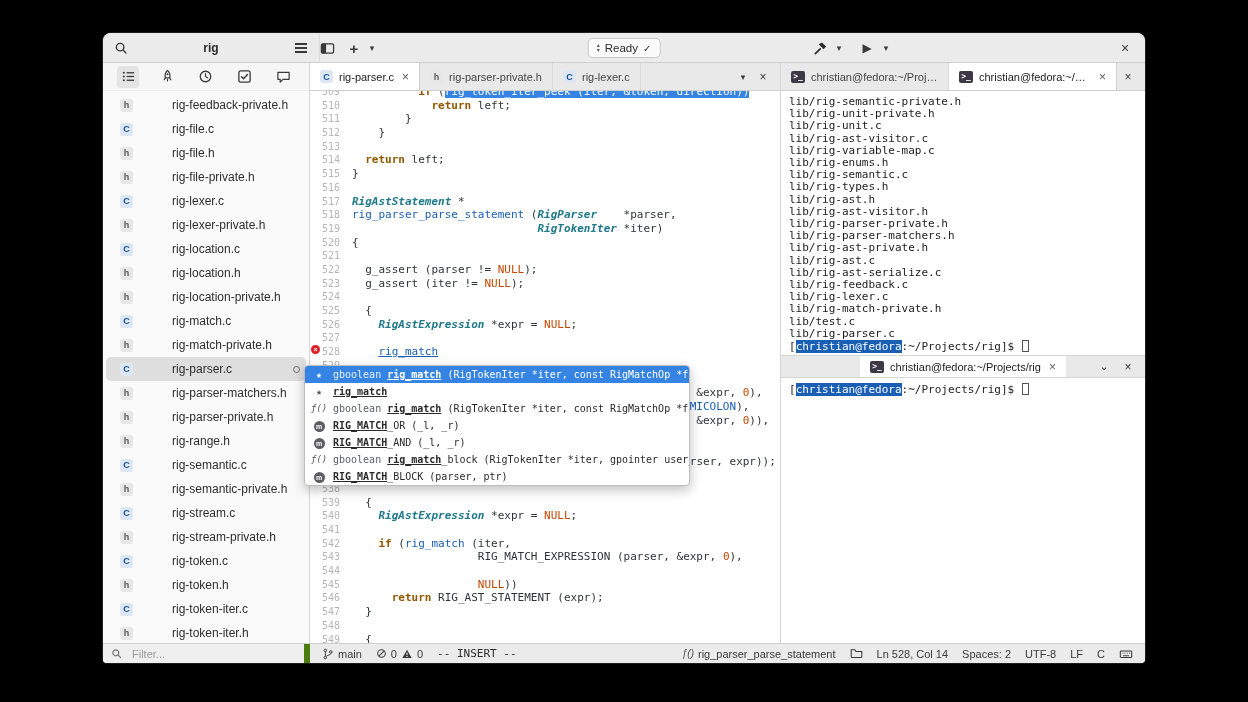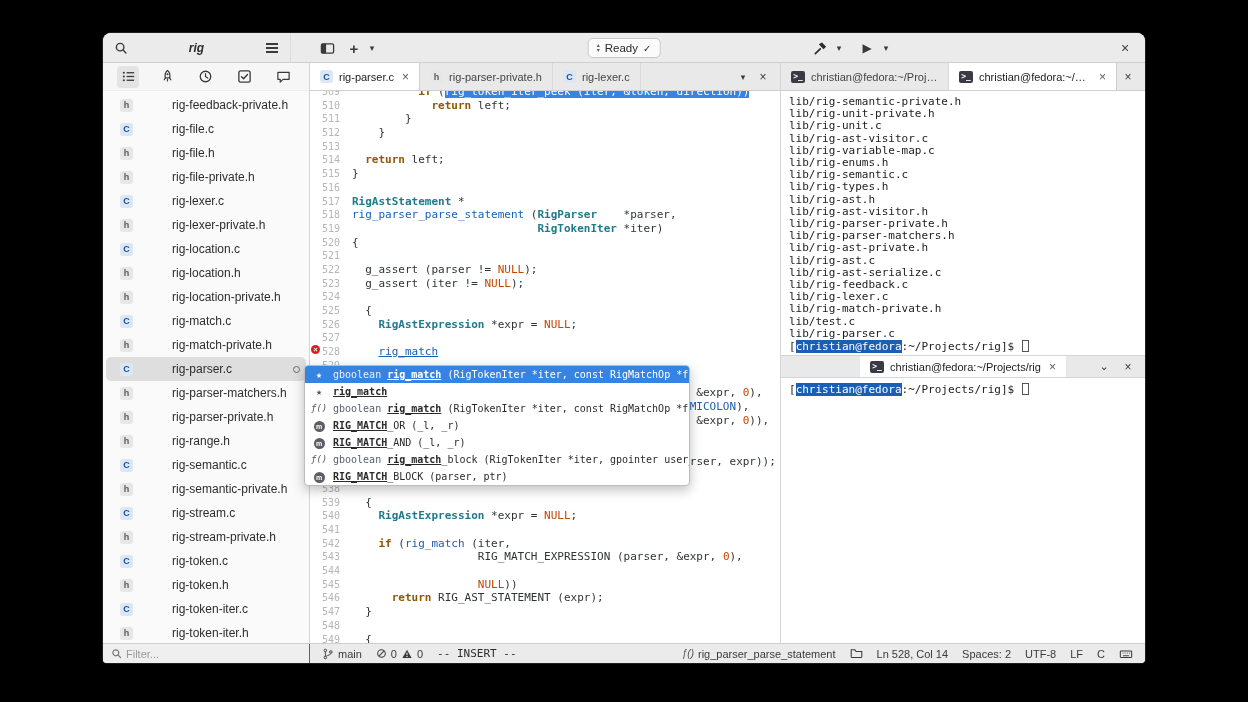--- a/index.html
+++ b/index.html
@@ -4,22 +4,22 @@
 <style>
   * { margin:0; padding:0; box-sizing:border-box; }
   html,body { width:1248px; height:702px; background:#000; font-family:"Liberation Sans","DejaVu Sans",sans-serif; }
   .stage { position:relative; width:1248px; height:702px; background:#000; overflow:hidden; }
   .window { position:absolute; left:103px; top:33px; width:1042px; height:630px; background:#fff;
             border-radius:8px 8px 4px 4px; overflow:hidden; box-shadow:0 0 0 1px rgba(255,255,255,.12), 0 8px 30px rgba(0,0,0,.8);
             display:flex; flex-direction:column; }
 
   
   .headerbar { position:relative; height:30px; background:#ebebeb; border-bottom:1px solid #cfcfcf; flex:0 0 30px; }
-  .hb-left { position:absolute; left:0; top:0; bottom:0; width:188px; border-right:1px solid #dcdcdc;
-             display:flex; align-items:center; padding:0 7px; gap:4px;font-style:italic; }
+  .hb-left { position:absolute; left:0; top:0; bottom:0; width:217px; border-right:1px solid #dcdcdc;
+             display:flex; align-items:center; padding:0 7px; gap:4px; }
   .hb-title { flex:1; text-align:center; font-weight:bold; font-size:12px; color:#2b2b2b; }
   .icon-btn { border:0; background:transparent; width:22px; height:22px; display:inline-flex; align-items:center;
               justify-content:center; border-radius:4px; color:#3a3a3a; font-size:12px; cursor:default; }
   .burger { display:block; width:12px; height:2px; background:#3a3a3a; box-shadow:0 4px 0 #3a3a3a, 0 -4px 0 #3a3a3a; }
   .hb-toggle { position:absolute; left:213px; top:4px; }
   .hb-new { position:absolute; left:240px; top:4px; display:flex; }
   .plus { font-size:15px; font-weight:bold; }
   .chev { font-size:9px; width:14px; }
   .omnibar { position:absolute; left:50%; top:5px; transform:translateX(-50%); height:20px; min-width:72px;
              background:#fbfbfb; border:1px solid #c8c8c8; border-radius:5px; display:flex; align-items:center;
@@ -66,21 +66,21 @@
   .editor { flex:1; overflow:hidden; position:relative; }
   .codelines { margin-top:-6px; font:11px/13.7px "DejaVu Sans Mono","Liberation Mono",monospace; }
   .cline { display:flex; height:13.7px; }
   .lno { width:38px; flex:0 0 38px; display:inline-flex; justify-content:flex-end; align-items:flex-start; gap:2px;
          padding-right:8px; color:#b6b6b6; font-size:10px; }
   .gerr { width:9px; height:9px; border-radius:50%; background:#e01b24; color:#fff; font:bold 7px/9px sans-serif;
           text-align:center; display:inline-block; }
   .lcode { white-space:pre; padding-left:4px; }
   .tk-pl { color:#2e3436; }
   .tk-kw { color:#8f5902; font-weight:bold; }
-  .tk-ty { color:#217a8a; font-weight:bold; }
+  .tk-ty { color:#217a8a; font-weight:bold;font-style:italic; }
   .tk-fn { color:#1a5fb4; }
   .tk-fn2 { color:#1a5fb4; }
   .tk-ct { color:#c64600; }
   .tk-cb { color:#1a5fb4; }
   .tk-cur { color:#1a5fb4; text-decoration:underline; }
   .tk-hl { background:#3584e4; color:#fff; }
 
   
   .popup { position:absolute; left:-6px; top:302px; width:386px; z-index:10; background:#fff;
            border:1px solid #bdbdbd; border-radius:4px; box-shadow:0 4px 12px rgba(0,0,0,.25); overflow:hidden; }
@@ -103,22 +103,22 @@
              display:flex; align-items:center; position:relative; justify-content:center; }
   .termhdr .ttab { height:100%; border-right:0; font-size:11px; }
   .hdr-ctl { position:absolute; right:6px; top:0; bottom:0; display:flex; align-items:center; gap:6px; }
   .termbottom { flex:1; overflow:hidden; }
   .tline { white-space:pre; }
   .tuser { background:#1a5fb4; color:#fff; }
   .tcursor { display:inline-block; width:7px; height:12px; border:1px solid #555; vertical-align:-2px; margin-left:1px; }
 
   
   .bottomrow { flex:0 0 20px; height:20px; display:flex; background:#ebebeb; border-top:1px solid #cfcfcf; }
-  .filterbar { width:207px; flex:0 0 207px; border-right:1px solid #4d7c0f; display:flex; align-items:center;
-               gap:4px; padding:0 8px; background:#efefef; }
+  .filterbar { width:207px; flex:0 0 207px; border-right:6px solid #4d7c0f; display:flex; align-items:center;
+               gap:10px; padding:0 8px; background:#efefef; }
   .filterbar input { border:0; background:transparent; outline:none; font-size:11px; color:#555; width:140px; }
   .filterbar input::placeholder { color:#9a9a9a; }
   .statusbar { flex:1; display:flex; align-items:center; gap:14px; padding:0 12px; font-size:11px; color:#3a3a3a; min-width:0; }
   .sbi { display:inline-flex; align-items:center; gap:4px; }
   .sb-mode { font:11px "DejaVu Sans Mono","Liberation Mono",monospace; color:#2c2c2c; }
   .flex1 { flex:1; }
   .sb-btn { border:0; background:transparent; font-size:11px; color:#3a3a3a; padding:0; }
   .ficon { font-style:italic; font-size:10px; color:#555; }
   svg.sicon { display:block; }
 </style>

